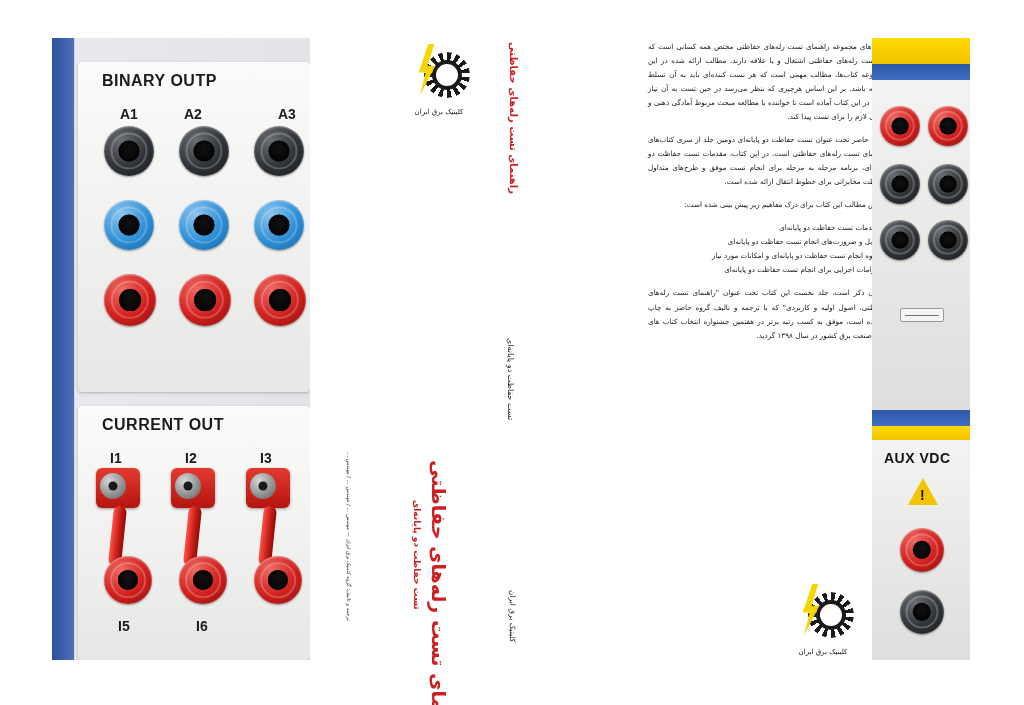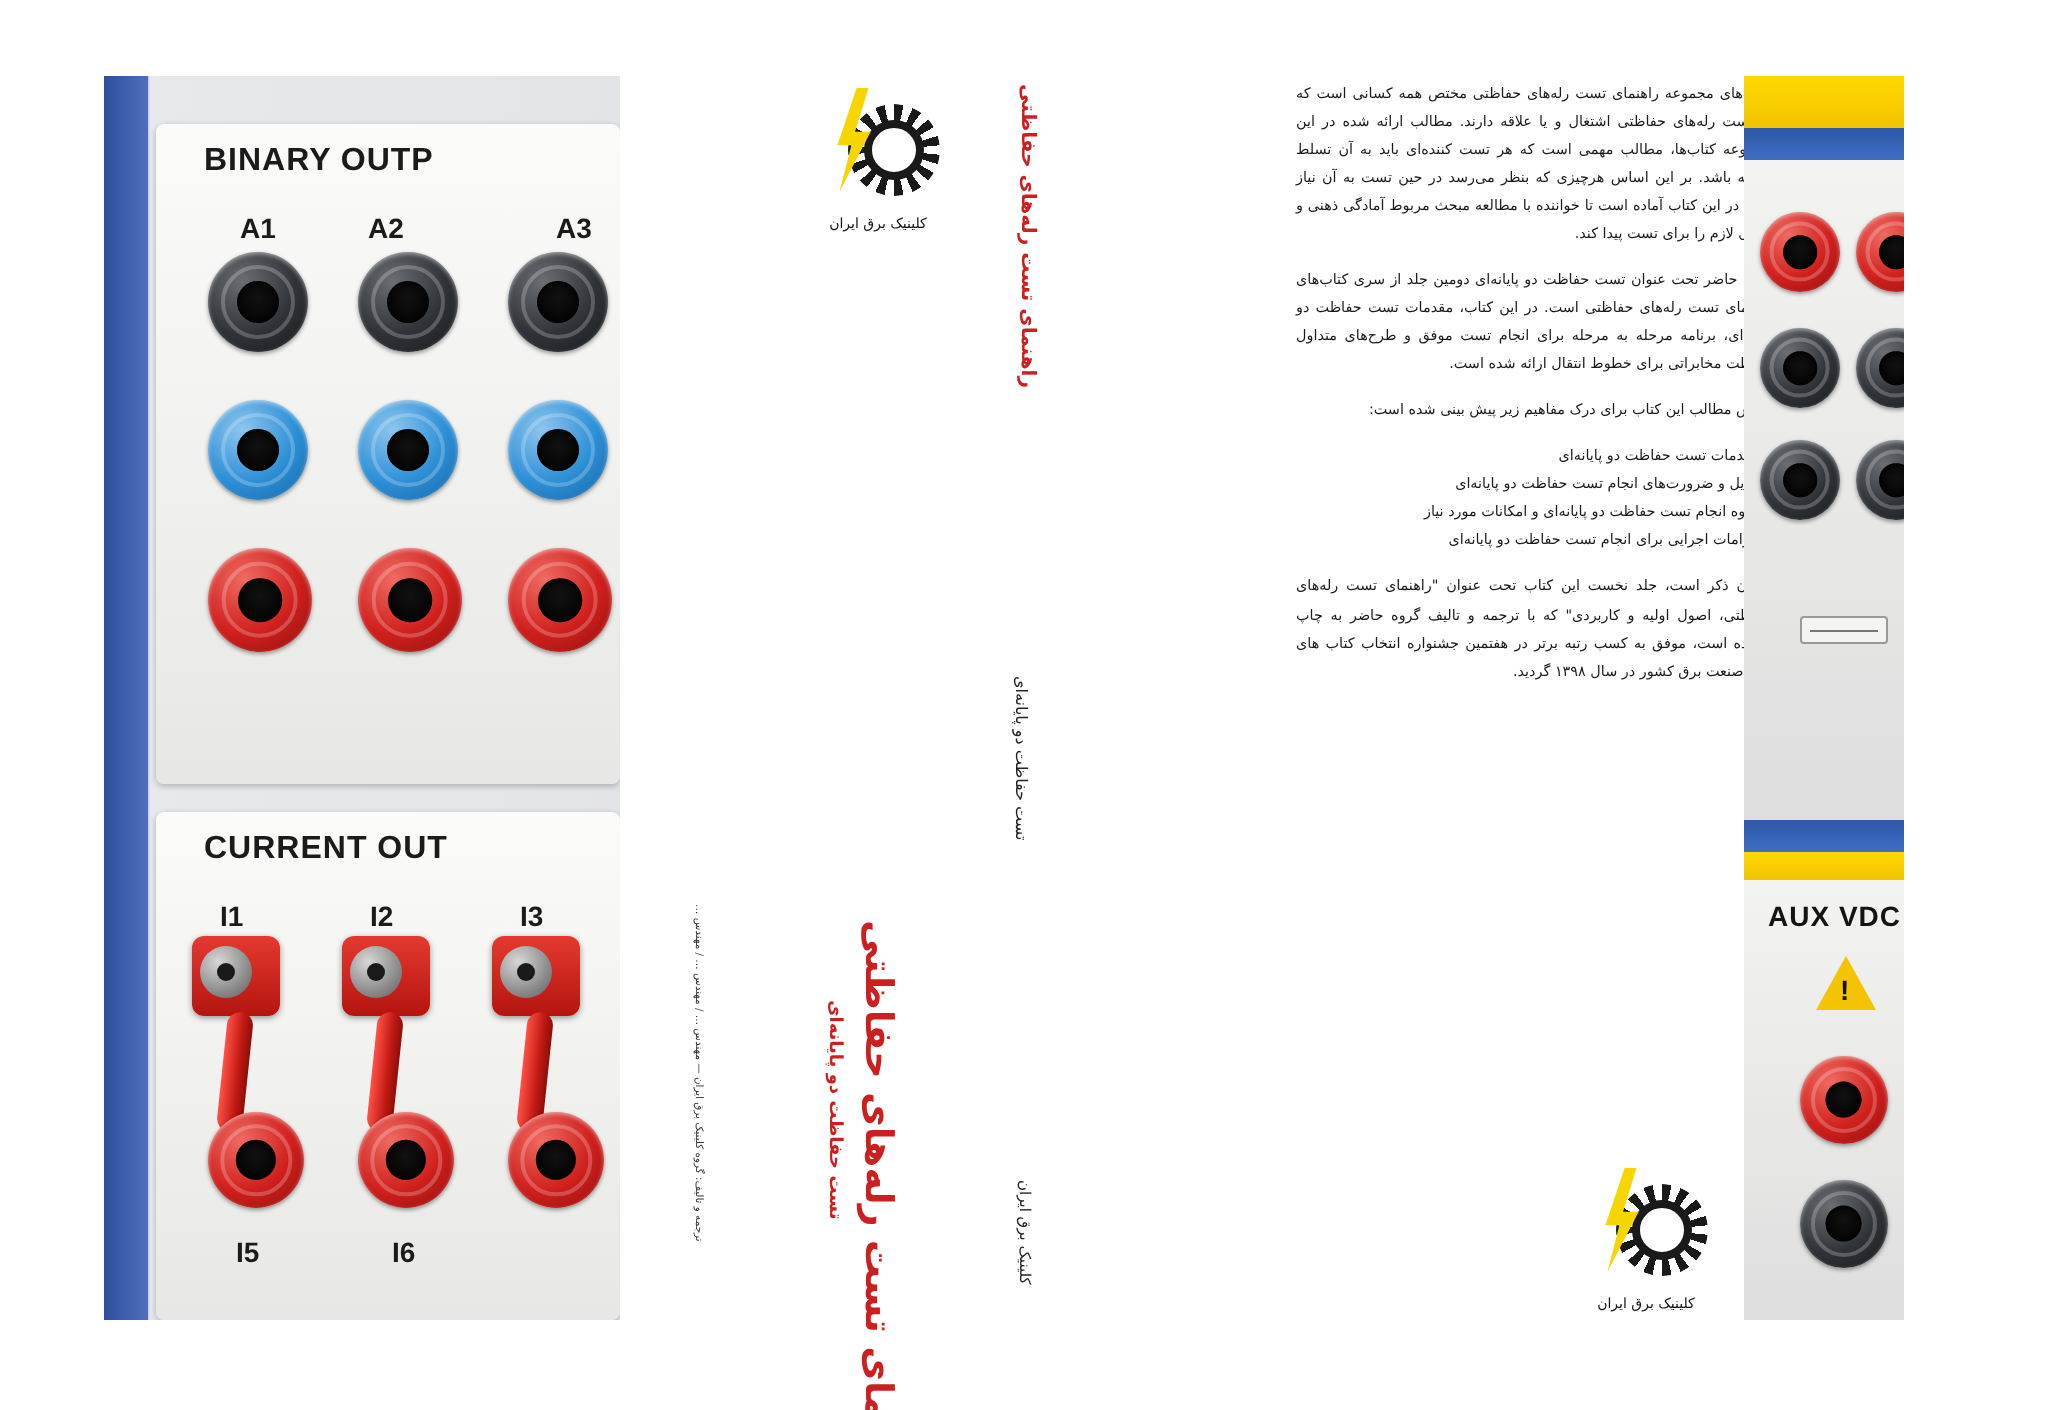--- a/index.html
+++ b/index.html
@@ -142,20 +142,21 @@
 
   
   .photo-right {
     position: absolute;
     left: 872px;
     top: 38px;
     width: 80px;
     height: 622px;
     overflow: hidden;
     background: #c2410c;
+    padding-left: 18px;
   }
   .photo-right .band-yellow {
     position: absolute;
     left: 0; right: 0;
     height: 26px;
     background: linear-gradient(180deg,#ffd900,#f1c400);
   }
   .photo-right .band-blue {
     position: absolute;
     left: 0; right: 0;

